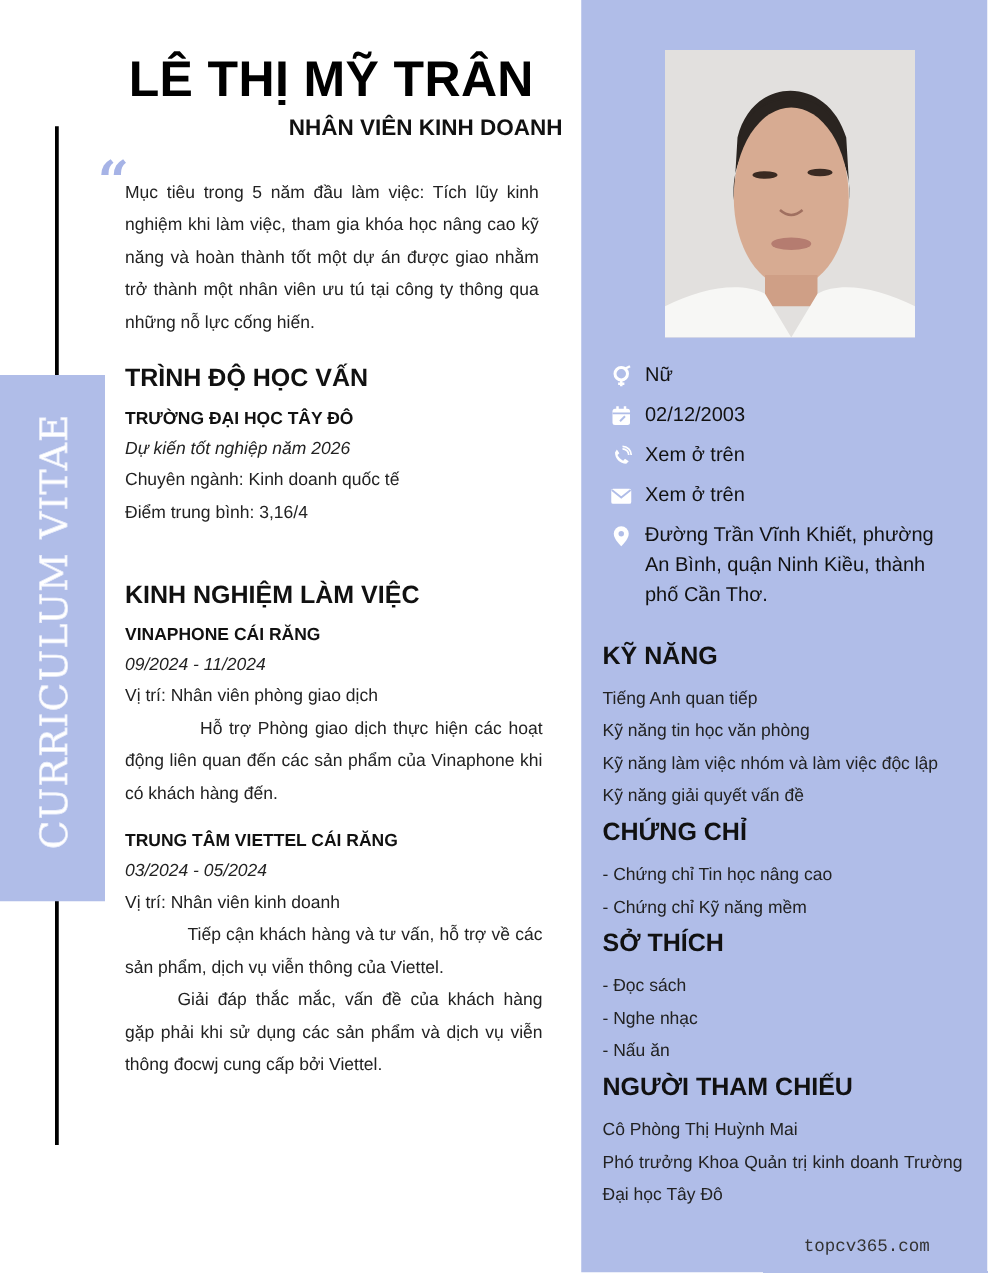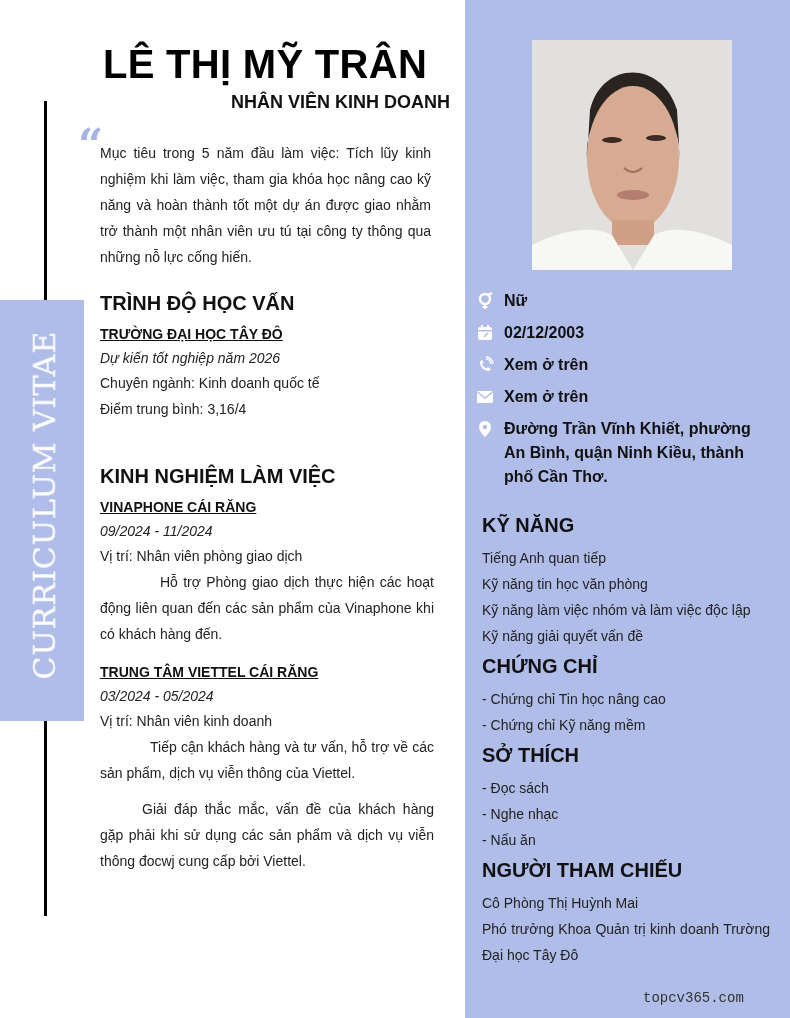--- a/index.html
+++ b/index.html
@@ -17,28 +17,28 @@
     white-space: nowrap; font-family: "DejaVu Serif", "Liberation Serif", serif; font-size: 30px; letter-spacing: 1px;
     color: #ffffff; -webkit-text-stroke: 0.6px #e8ecfa; }
 
   .name { position: absolute; left: 80px; width: 370px; top: 42px; text-align: center; font-size: 40px; font-weight: bold; color: #000; letter-spacing: 0.3px; }
   .title { position: absolute; left: 80px; width: 370px; top: 92px; text-align: right; font-size: 18px; font-weight: bold; color: #111; }
 
   .quote-mark { position: absolute; left: 78px; top: 124px; font-family: "DejaVu Serif", serif; font-size: 44px; font-weight: bold; color: #A6B3E6; line-height: 1; }
   .objective { position: absolute; left: 100px; top: 140px; width: 331px; font-size: 14px; line-height: 26px; text-align: justify; color: #222; }
 
   .sec-h { position: absolute; left: 100px; font-size: 20px; font-weight: bold; color: #111; }
-  .sub-h { position: absolute; left: 100px; font-size: 14px; font-weight: bold; color: #111; text-decoration: underline; }
+  .sub-h { position: absolute; left: 100px; font-size: 14px; font-weight: bold; color: #111; }
   .it { position: absolute; left: 100px; font-size: 14px; font-style: italic; color: #222; }
   .tx { position: absolute; left: 100px; font-size: 14px; color: #222; }
   .para { position: absolute; left: 100px; width: 334px; font-size: 14px; line-height: 26px; text-align: justify; color: #222; }
 
   .photo { position: absolute; left: 532px; top: 40px; width: 200px; height: 230px; background: linear-gradient(180deg,#dcdcdc 0%,#e6e4e2 100%); overflow: hidden; }
 
-  .info { position: absolute; left: 476px; width: 280px; display: flex; align-items: flex-start; font-weight: bold; }
+  .info { position: absolute; left: 488px; width: 280px; display: flex; align-items: flex-start; }
   .info .ico { width: 18px; height: 18px; margin-top: 3px; flex: 0 0 18px; }
   .info .val { margin-left: 10px; font-size: 16px; line-height: 24px; color: #111; width: 250px; }
 
   .rh { position: absolute; left: 482px; font-size: 20px; font-weight: bold; color: #111; }
   .rt { position: absolute; left: 482px; font-size: 14px; color: #222; }
   .rpara { position: absolute; left: 482px; width: 288px; font-size: 14px; line-height: 26px; text-align: justify; color: #222; }
 
   .footer { position: absolute; left: 643px; top: 990px; font-family: "Liberation Mono", "DejaVu Sans Mono", monospace; font-size: 14px; color: #333; }
 </style>
 </head>
@@ -67,21 +67,21 @@
 
 <div class="sub-h" style="top:499px">VINAPHONE CÁI RĂNG</div>
 <div class="it" style="top:523px">09/2024 - 11/2024</div>
 <div class="tx" style="top:548px">Vị trí: Nhân viên phòng giao dịch</div>
 <p class="para" style="top:569px; text-indent:60px;">Hỗ trợ Phòng giao dịch thực hiện các hoạt động liên quan đến các sản phẩm của Vinaphone khi có khách hàng đến.</p>
 
 <div class="sub-h" style="top:664px">TRUNG TÂM VIETTEL CÁI RĂNG</div>
 <div class="it" style="top:688px">03/2024 - 05/2024</div>
 <div class="tx" style="top:713px">Vị trí: Nhân viên kinh doanh</div>
 <p class="para" style="top:734px; text-indent:50px;">Tiếp cận khách hàng và tư vấn, hỗ trợ về các sản phẩm, dịch vụ viễn thông của Viettel.</p>
-<p class="para" style="top:786px; text-indent:42px;margin-top:10px;">Giải đáp thắc mắc, vấn đề của khách hàng gặp phải khi sử dụng các sản phẩm và dịch vụ viễn thông đocwj cung cấp bởi Viettel.</p>
+<p class="para" style="top:786px; text-indent:42px;">Giải đáp thắc mắc, vấn đề của khách hàng gặp phải khi sử dụng các sản phẩm và dịch vụ viễn thông đocwj cung cấp bởi Viettel.</p>
 
 <div class="photo">
   <svg width="200" height="230" viewBox="0 0 200 230">
     <rect width="200" height="230" fill="#e2e0de"></rect>
     <path d="M55,120 C50,40 150,40 148,120 L145,70 C130,20 70,20 58,70 Z" fill="#2a2420"></path>
     <ellipse cx="101" cy="118" rx="46" ry="72" fill="#d7ab92"></ellipse>
     <path d="M58,80 C60,25 145,25 145,82 C138,50 120,38 100,38 C80,38 62,50 58,80 Z" fill="#2a2420"></path>
     <ellipse cx="80" cy="100" rx="10" ry="3" fill="#3a2a22"></ellipse>
     <ellipse cx="124" cy="98" rx="10" ry="3" fill="#3a2a22"></ellipse>
     <path d="M92,128 Q101,136 110,128" stroke="#a07060" stroke-width="2" fill="none"></path>

